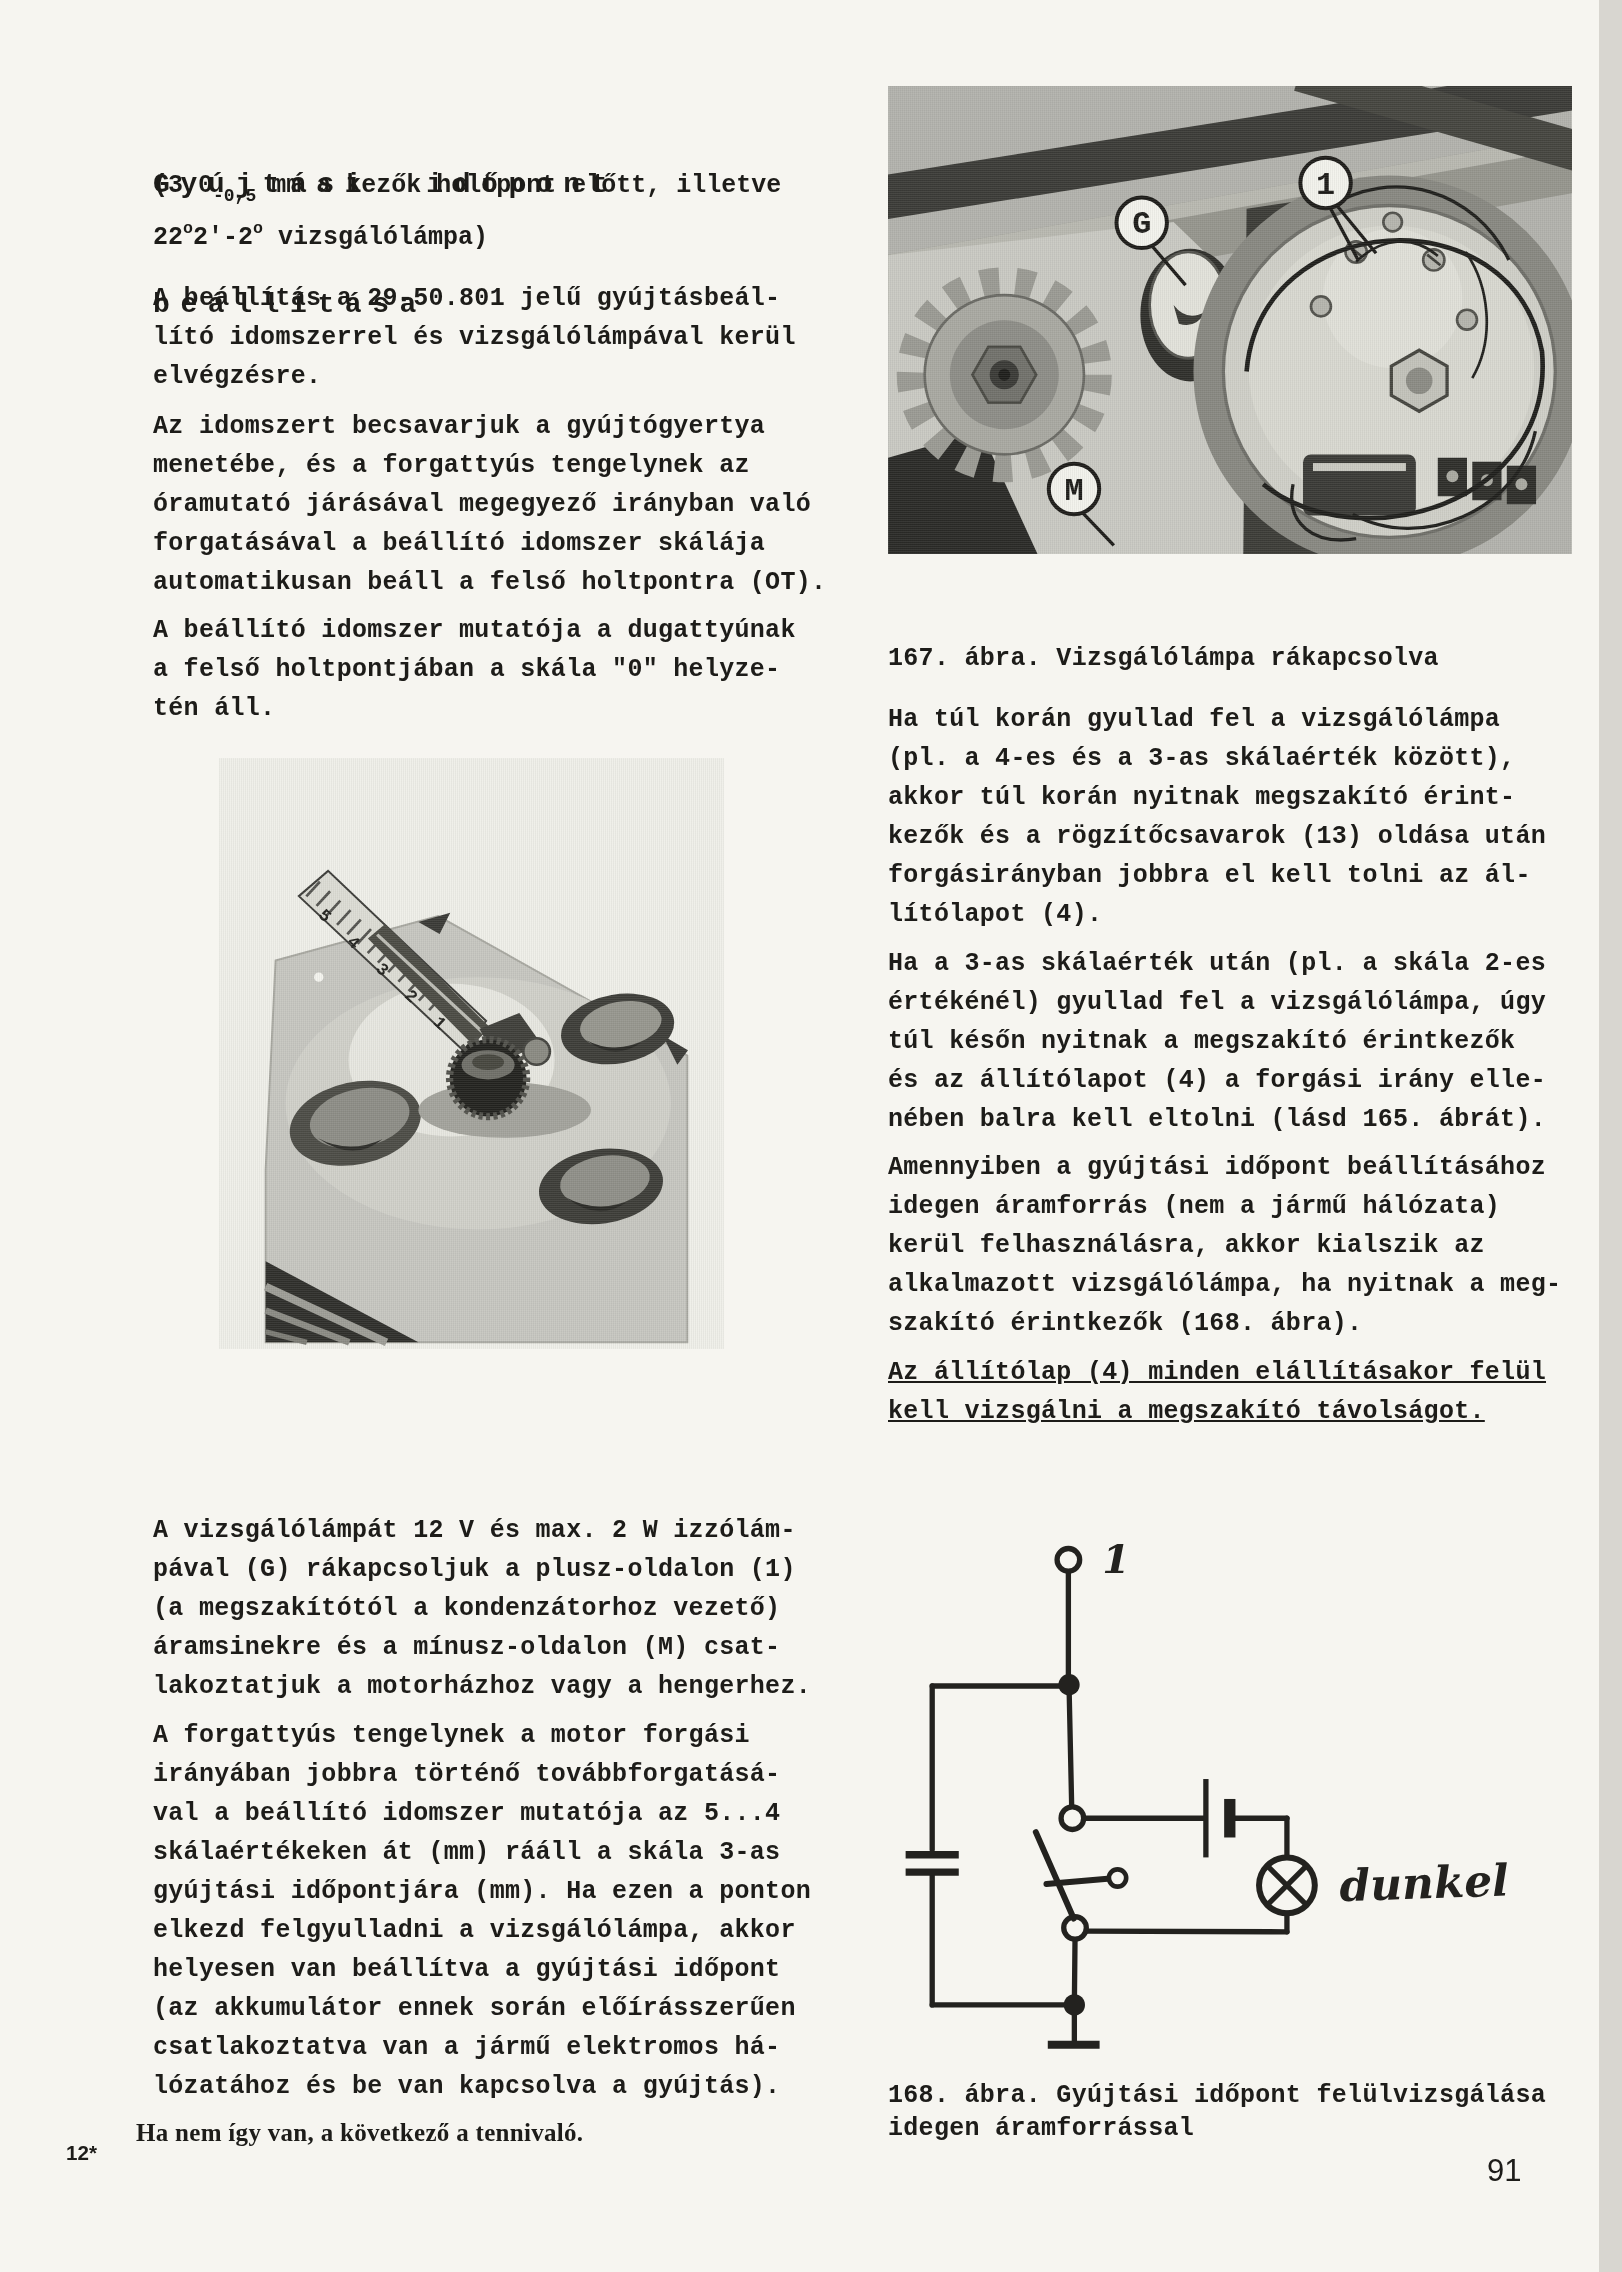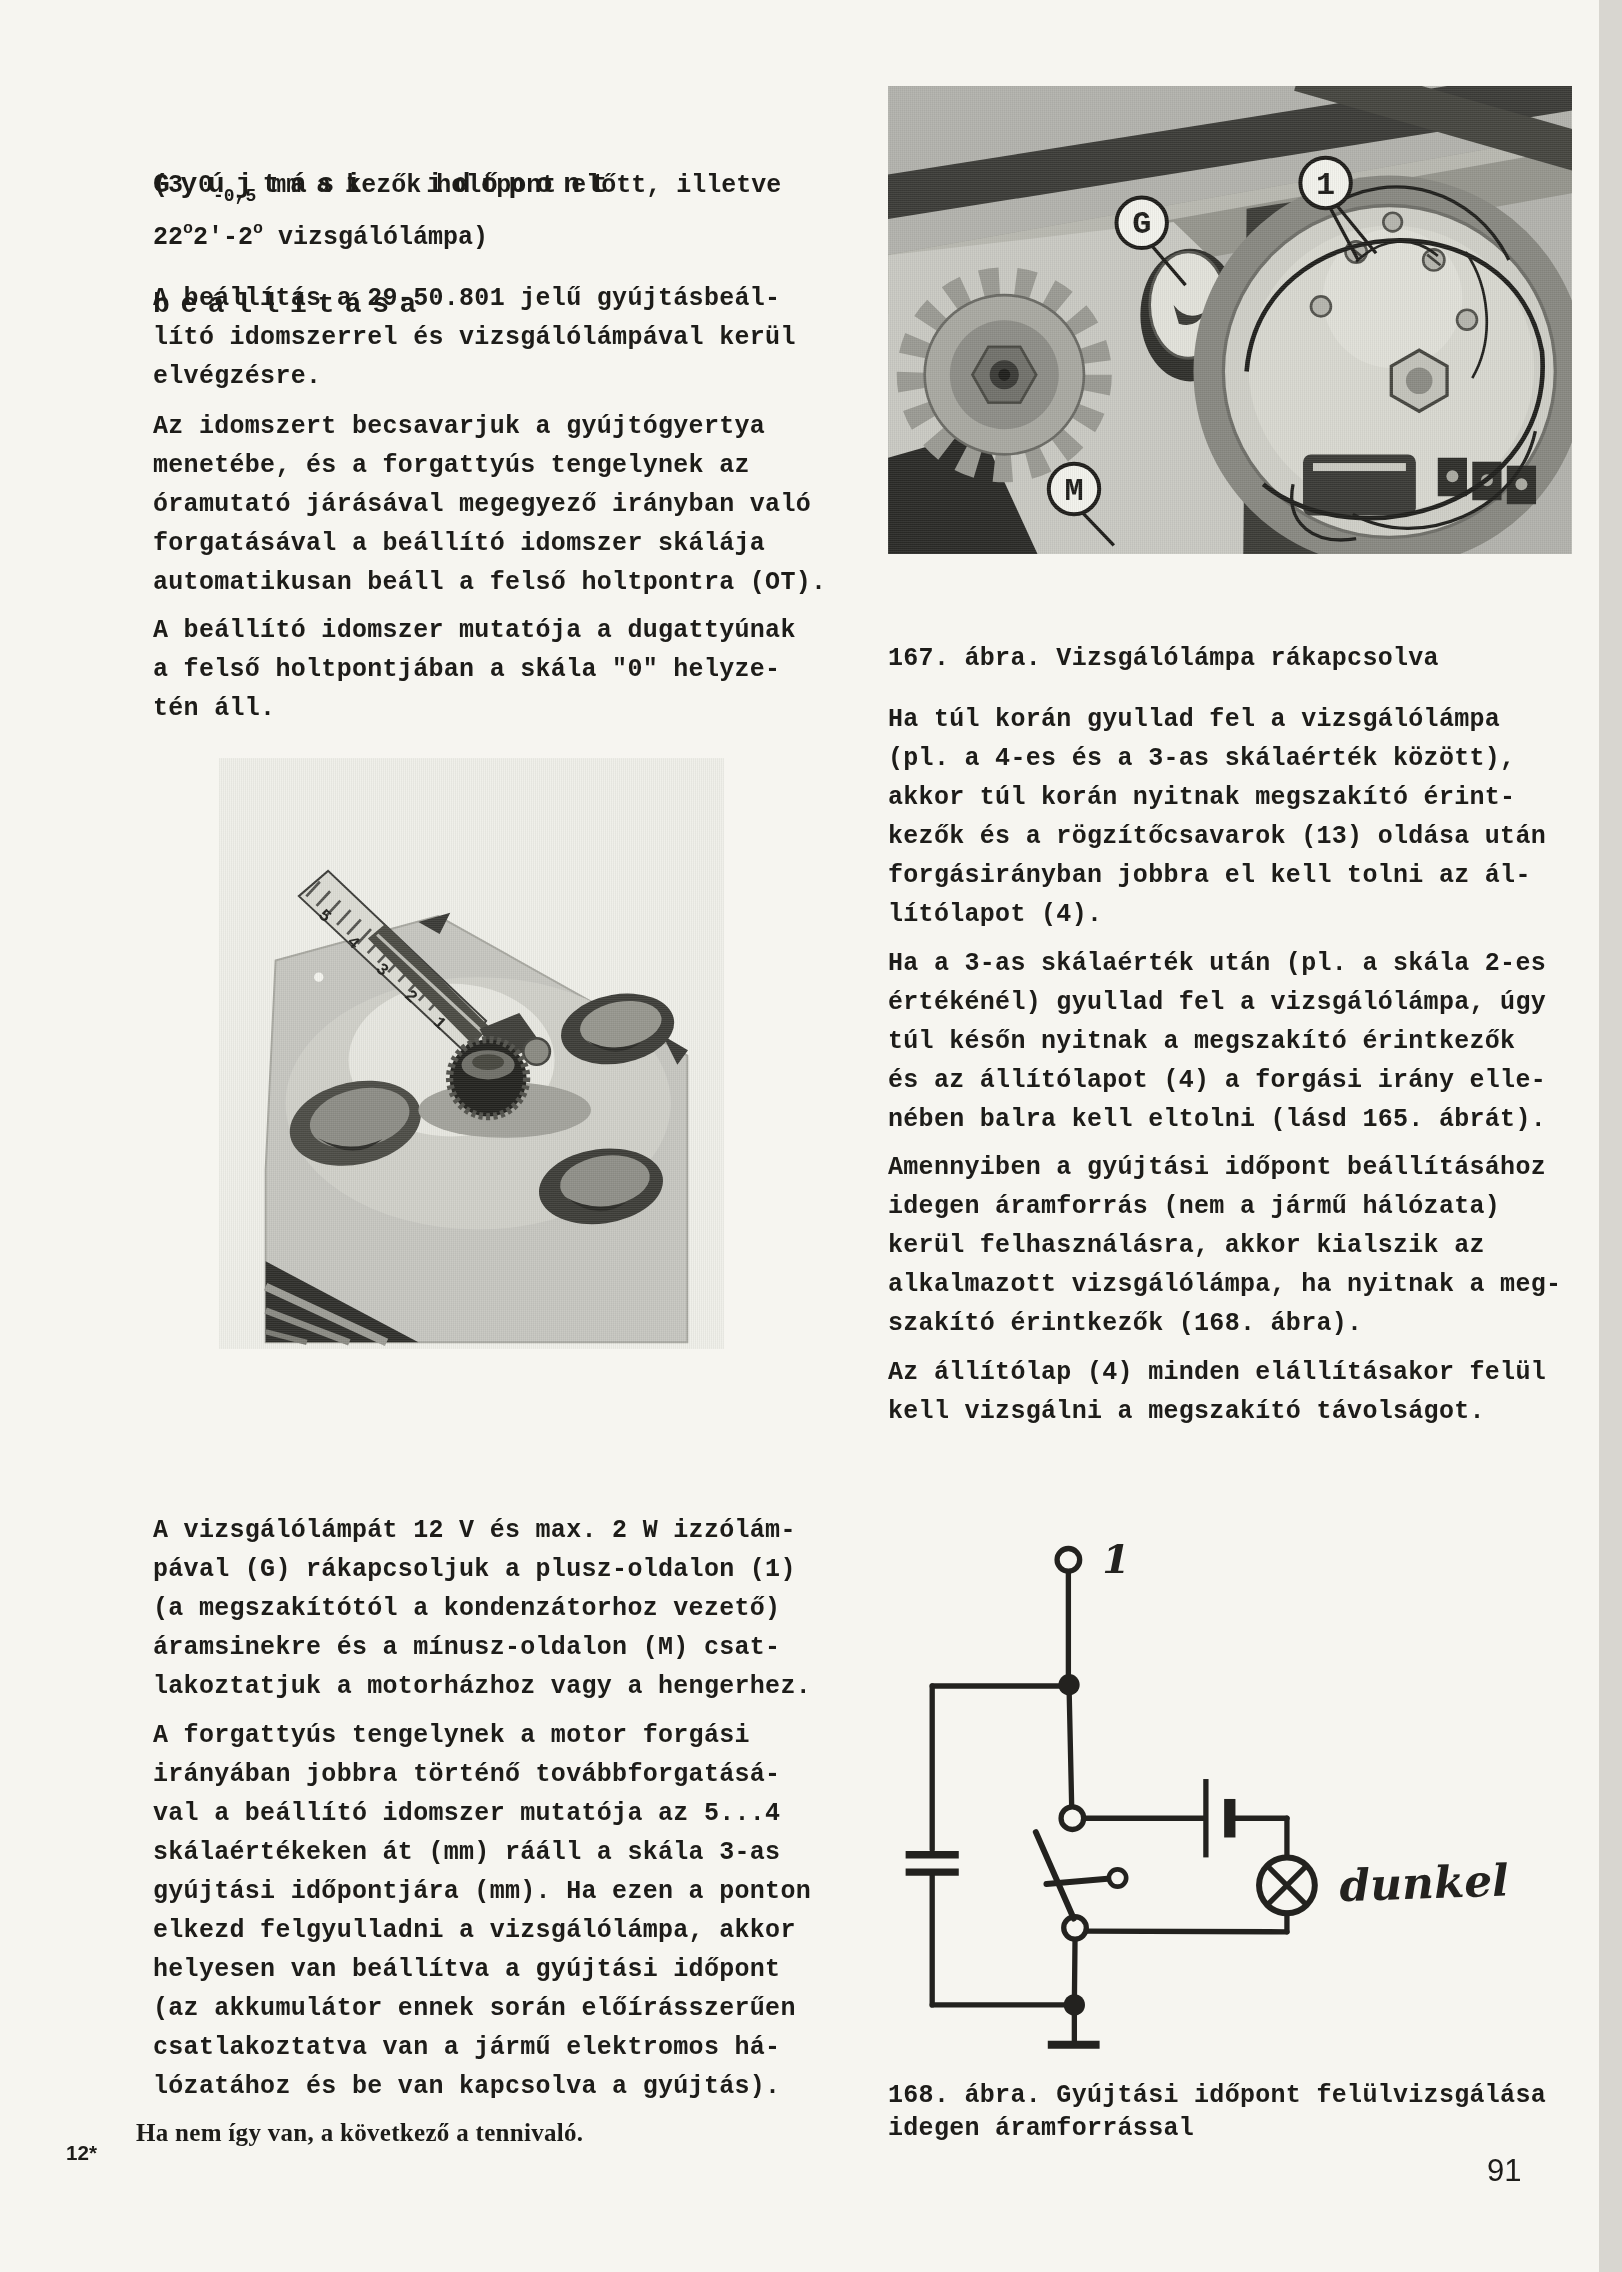--- a/index.html
+++ b/index.html
@@ -235,21 +235,21 @@
   <div class="abs body-par" style="left:888px;top:944px;">Ha a 3-as skálaérték után (pl. a skála 2-es
 értékénél) gyullad fel a vizsgálólámpa, úgy
 túl későn nyitnak a megszakító érintkezők
 és az állítólapot (4) a forgási irány elle-
 nében balra kell eltolni (lásd 165. ábrát).</div>
   <div class="abs body-par" style="left:888px;top:1148px;font-family:Liberation Mono, monospace;">Amennyiben a gyújtási időpont beállításához
 idegen áramforrás (nem a jármű hálózata)
 kerül felhasználásra, akkor kialszik az
 alkalmazott vizsgálólámpa, ha nyitnak a meg-
 szakító érintkezők (168. ábra).</div>
-  <div class="abs body-par" style="left:888px;top:1353px;">Az állítólap (4) minden elállításakor felül
+  <div class="abs body-par" style="left:888px;top:1353px;text-decoration:underline;">Az állítólap (4) minden elállításakor felül
 kell vizsgálni a megszakító távolságot.</div>
 
   <div class="abs" style="left:888px;top:1508px;width:665px;height:558px;">
     <svg width="665" height="558" viewBox="0 0 1000 840">
       <g stroke="#23221f" stroke-width="8" fill="none" stroke-linecap="round">
         <line x1="271" y1="96" x2="271" y2="260"></line>
         <line x1="272" y1="268" x2="66" y2="268"></line>
         <line x1="66" y1="268" x2="66" y2="514"></line>
         <line x1="66" y1="552" x2="66" y2="748"></line>
         <line x1="66" y1="748" x2="272" y2="748"></line>

